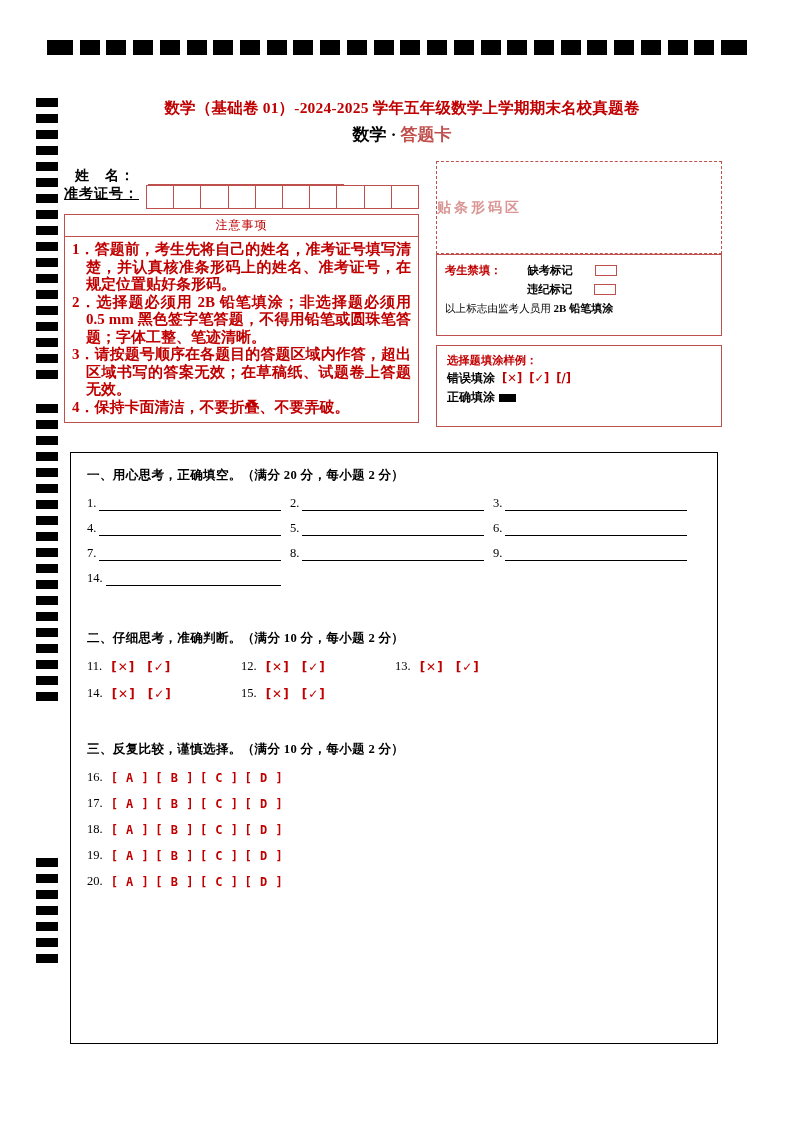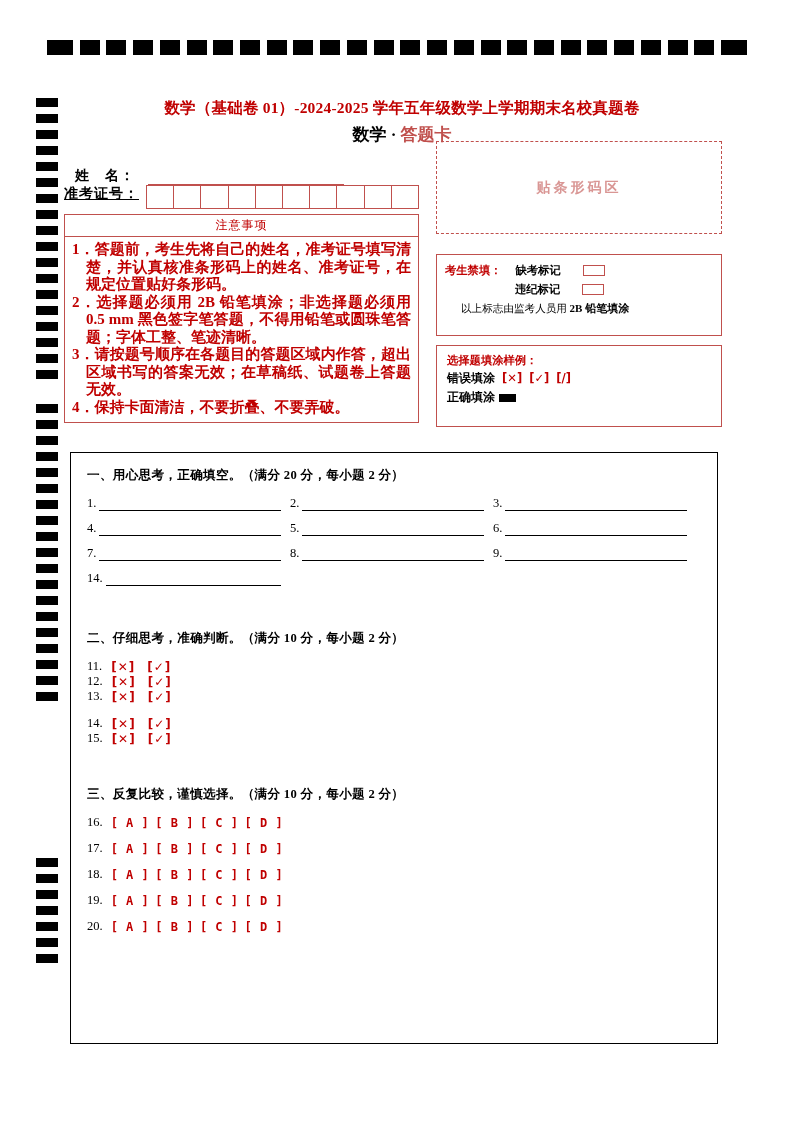--- a/index.html
+++ b/index.html
@@ -148,28 +148,28 @@
     padding-left: 14px;
     text-indent: -14px;
     font-weight: bold;
     letter-spacing: 0px;
   }
 
   
   .barcode {
     position: absolute;
     left: 436px;
-    top: 141px;
+    top: 161px;
     width: 286px;
     height: 93px;
     border: 1.3px dashed #c0504d;
     box-sizing: border-box;
     display: flex;
     align-items: center;
-    justify-content: center;
+    justify-content: flex-start;
   }
   .barcode span {
     color: #d99694;
     font-size: 14px;
     letter-spacing: 3px;
     font-weight: bold;
   }
 
   
   .forbidden {
@@ -183,36 +183,35 @@
     padding: 6px 8px 8px 8px;
   }
   .fb-row {
     display: flex;
     align-items: center;
     font-size: 11.3px;
     font-weight: bold;
     line-height: 19px;
   }
   .fb-lab { color: #c00000; white-space: nowrap; }
-  .fb-item { color: #000; margin-left: 14px; white-space: nowrap; }
+  .fb-item { color: #000; margin-left: 26px; white-space: nowrap; }
   .fb-box {
     display: inline-block;
     width: 20px;
     height: 9px;
     border: 1.3px solid #c0504d;
     margin-left: 22px;
     vertical-align: middle;
   }
   .fb-row.second { padding-left: 56px; }
   .fb-note {
     font-size: 10.6px;
     color: #000;
     margin-top: 2px;
     letter-spacing: 0px;
-    margin-left: 16px;
   }
   .fb-note b { font-size: 11px; }
 
   
   .sample {
     position: absolute;
     left: 436px;
     top: 345px;
     width: 286px;
     height: 82px;
@@ -290,21 +289,20 @@
     height: 13px;
     margin-left: 3px;
   }
   .blank-cell.single { width: 194px; }
   .spacer-28 { height: 28px; }
   .spacer-34 { height: 34px; }
 
   .tf-row {
     display: flex;
     margin-bottom: 12px;
-    flex-direction: column;
   }
   .tf-item {
     display: flex;
     align-items: center;
     width: 154px;
     white-space: nowrap;
   }
   .tf-num {
     font-size: 12.5px;
     color: #000;

